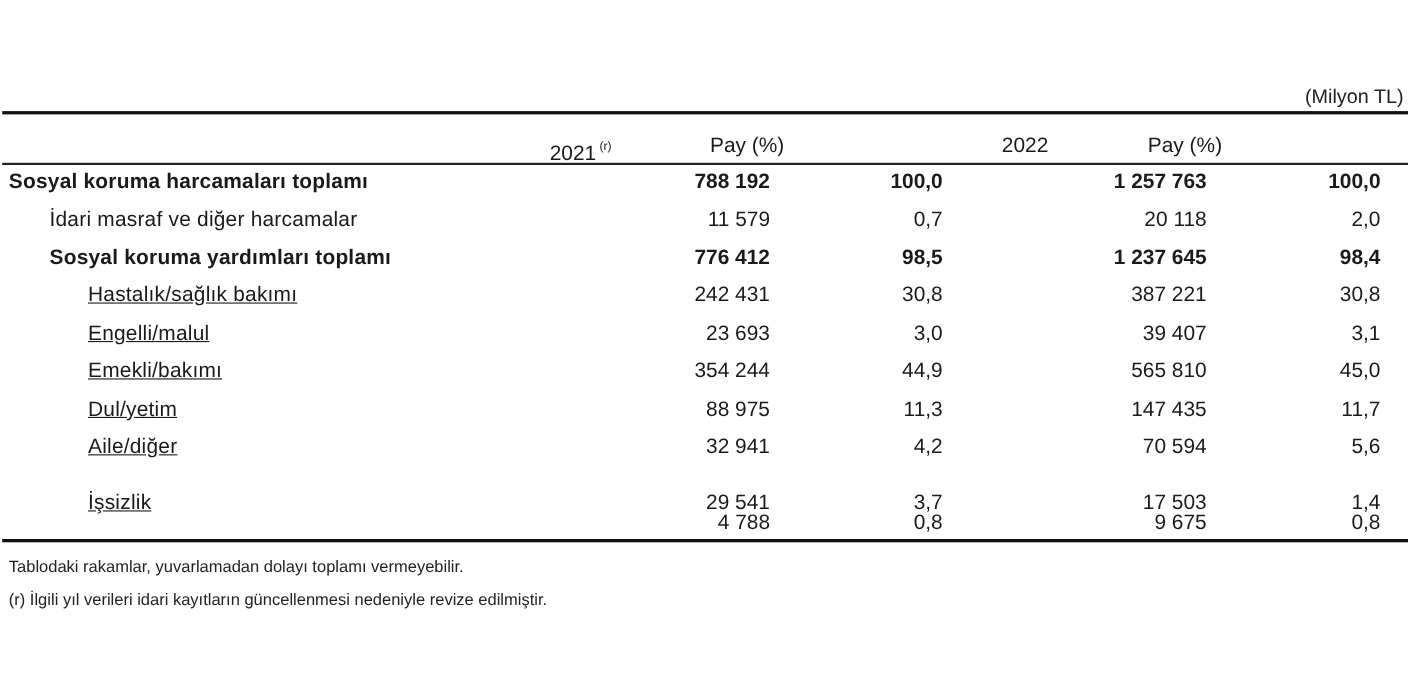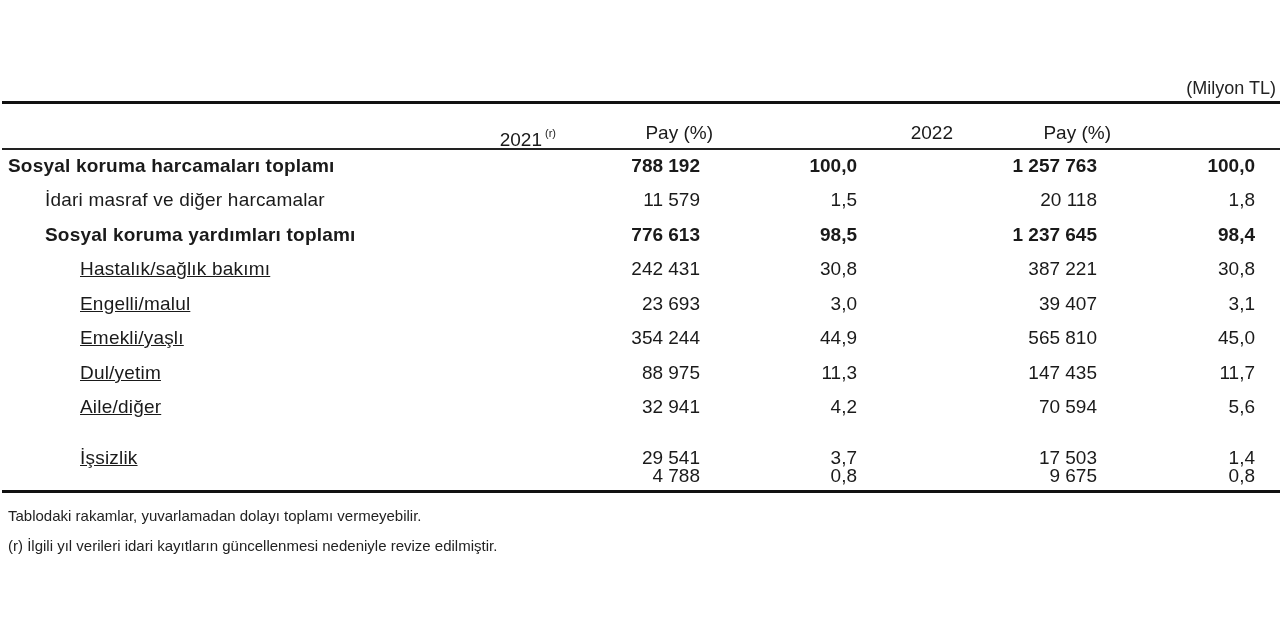--- a/index.html
+++ b/index.html
@@ -107,28 +107,28 @@
   <div class="label lvl0">Sosyal koruma harcamaları toplamı</div>
   <div class="cell c1">788 192</div>
   <div class="cell c2">100,0</div>
   <div class="cell c3">1 257 763</div>
   <div class="cell c4">100,0</div>
 </div>
 
 <div class="data-row" style="top:188px">
   <div class="label lvl1">İdari masraf ve diğer harcamalar</div>
   <div class="cell c1">11 579</div>
-  <div class="cell c2">1,5</div>
+  <div class="cell c2">0,7</div>
   <div class="cell c3">20 118</div>
-  <div class="cell c4">1,8</div>
+  <div class="cell c4">2,0</div>
 </div>
 
 <div class="data-row bold" style="top:223px">
   <div class="label lvl1">Sosyal koruma yardımları toplamı</div>
-  <div class="cell c1">776 613</div>
+  <div class="cell c1">776 412</div>
   <div class="cell c2">98,5</div>
   <div class="cell c3">1 237 645</div>
   <div class="cell c4">98,4</div>
 </div>
 
 <div class="data-row" style="top:257px">
   <div class="label lvl2">Hastalık/sağlık bakımı</div>
   <div class="cell c1">242 431</div>
   <div class="cell c2">30,8</div>
   <div class="cell c3">387 221</div>
@@ -137,21 +137,21 @@
 
 <div class="data-row" style="top:292px">
   <div class="label lvl2">Engelli/malul</div>
   <div class="cell c1">23 693</div>
   <div class="cell c2">3,0</div>
   <div class="cell c3">39 407</div>
   <div class="cell c4">3,1</div>
 </div>
 
 <div class="data-row" style="top:326px">
-  <div class="label lvl2">Emekli/yaşlı</div>
+  <div class="label lvl2">Emekli/bakımı</div>
   <div class="cell c1">354 244</div>
   <div class="cell c2">44,9</div>
   <div class="cell c3">565 810</div>
   <div class="cell c4">45,0</div>
 </div>
 
 <div class="data-row" style="top:361px">
   <div class="label lvl2">Dul/yetim</div>
   <div class="cell c1">88 975</div>
   <div class="cell c2">11,3</div>

